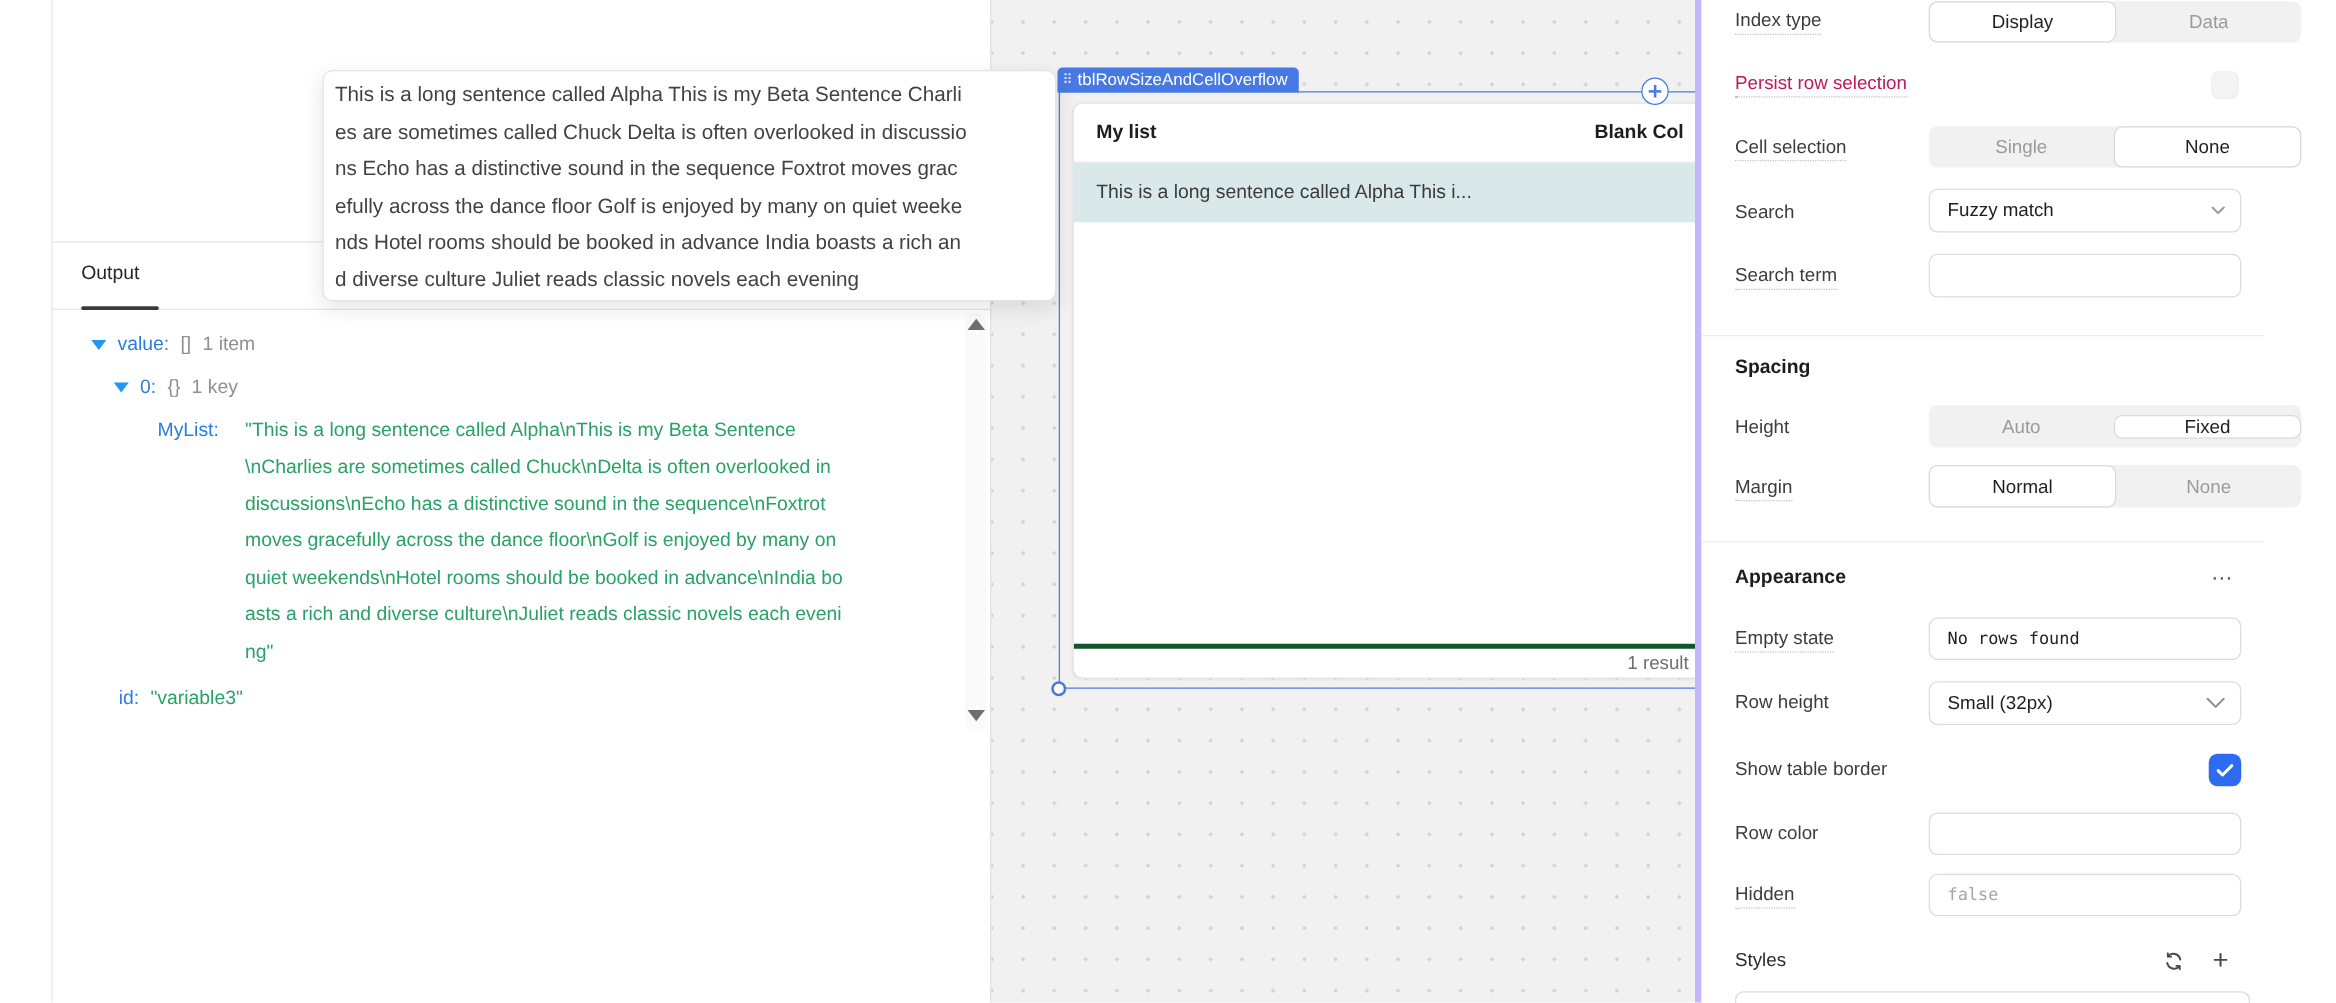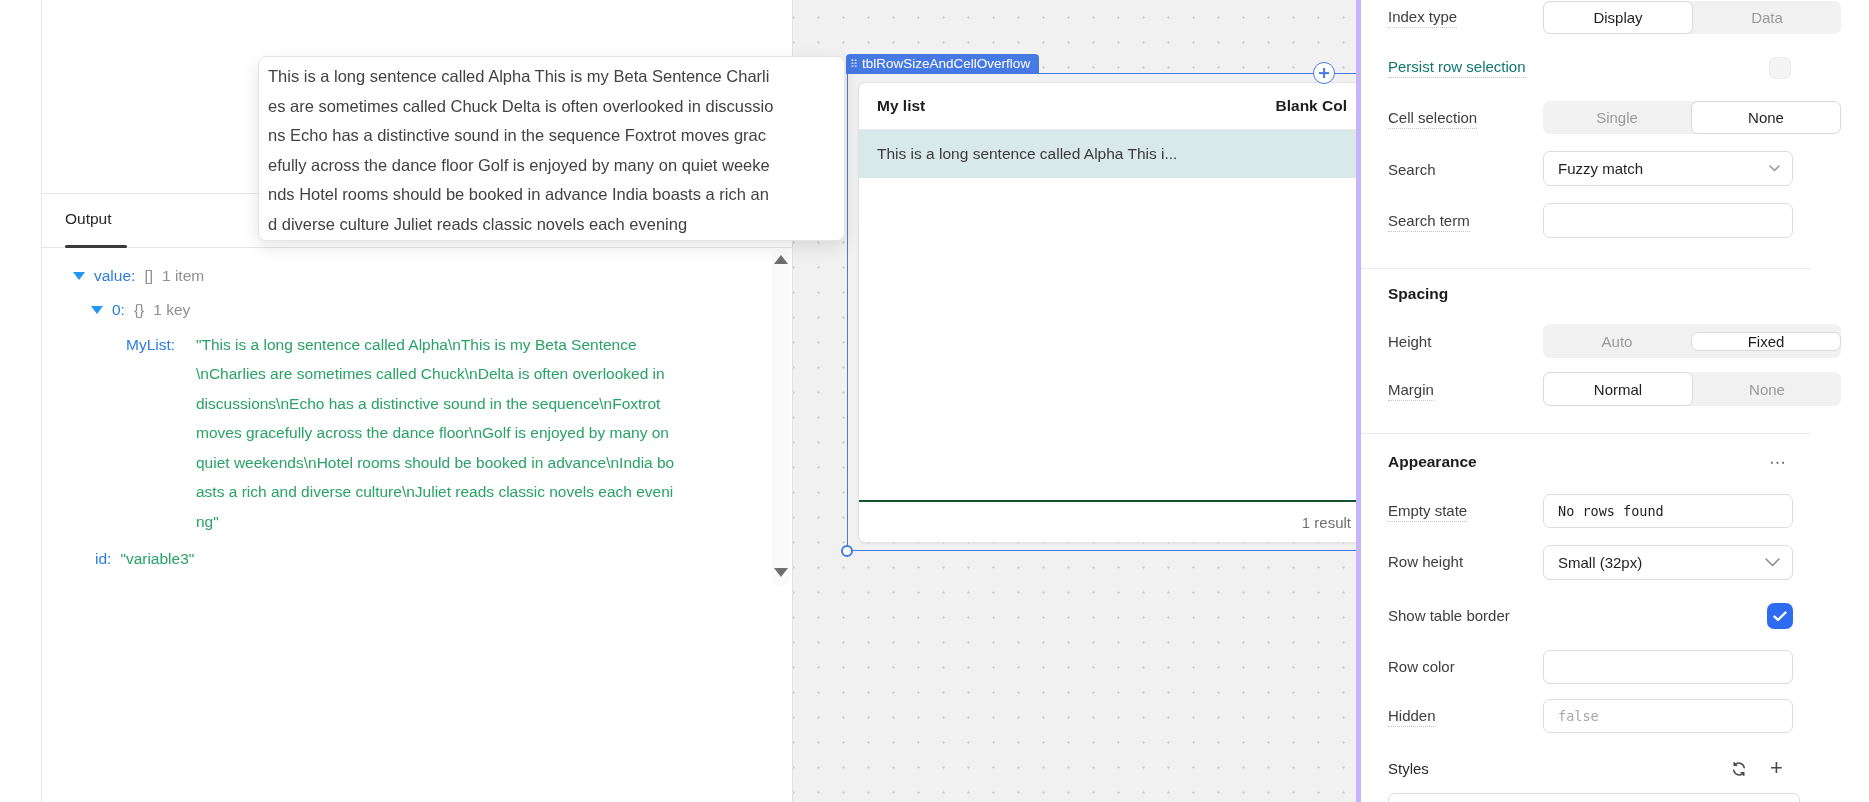--- a/index.html
+++ b/index.html
@@ -56,34 +56,34 @@
   .table-card { position:absolute; left:858px; top:82px; width:551px; height:461px; background:#fff;
     border:1px solid #e3e3e3; border-radius:8px; box-shadow:0 1px 3px rgba(0,0,0,.06);
     display:flex; flex-direction:column; overflow:hidden; }
   .tc-header { position:relative; height:47px; border-bottom:1px solid #ebebeb; flex:0 0 auto;
     display:flex; align-items:center; }
   .tc-header .col1 { margin-left:18px; font-size:15.5px; font-weight:700; color:#1d1d1f; cursor:pointer; }
   .tc-header .col2 { position:absolute; right:61px; font-size:15.5px; font-weight:700; color:#1d1d1f; cursor:pointer; }
   .tc-row { height:48px; background:#d9e8e8; display:flex; align-items:center; flex:0 0 auto; cursor:pointer; }
   .tc-row .cell { margin-left:18px; font-size:15.5px; color:#3b3b3b; white-space:nowrap; }
   .tc-body { flex:1 1 auto; background:#fff; }
-  .tc-footer { height:42px; border-top:2px solid #14532d; flex:0 0 auto; display:flex;
+  .tc-footer { height:27px; border-top:4px solid #14532d; flex:0 0 auto; display:flex;
     align-items:center; justify-content:flex-end; padding-right:57px; font-size:15px; color:#6f6f6f;margin-top:48px; }
 
   
   .tooltip { position:absolute; left:258px; top:56px; width:587px; height:185px; background:#fff;
     border:1px solid #e4e4e4; border-radius:8px; box-shadow:0 6px 18px rgba(0,0,0,.10);
     padding:5px 0 0 9px; z-index:5; overflow:hidden; }
   .tooltip .tl { font-size:16.5px; color:#424242; line-height:29.6px; white-space:nowrap; }
 
   
   .inspector { position:absolute; left:1356px; top:0; width:450px; height:802px; background:#fff;
     border-left:5px solid #c4b5fd; }
   .lbl { position:absolute; left:27px; font-size:15px; color:#3d3d3d; white-space:nowrap; }
-  .lbl.dim { color:#0f766e; }
+  .lbl.dim { color:#be185d; }
   .lbl .du { border-bottom:1px dotted #c4c4c4; padding-bottom:2px; }
   .sec-h { position:absolute; left:27px; font-size:15.5px; font-weight:700; color:#1c1c1c; }
   .divider { position:absolute; left:0; width:450px; height:1px; background:#ebebeb; }
 
   .seg { position:absolute; left:182px; width:298px; height:33px; background:#f1f1f2; border-radius:7px; display:flex; }
   .seg .opt { flex:1; display:flex; align-items:center; justify-content:center; font-size:15px;
     color:#9b9b9b; cursor:pointer; border-radius:7px; }
   .seg .opt.sel { background:#fff; border:1px solid #d9d9d9; color:#1f1f1f; }
 
   .inp { position:absolute; left:182px; width:250px; height:34px; background:#fff; border:1px solid #dcdcdc;

